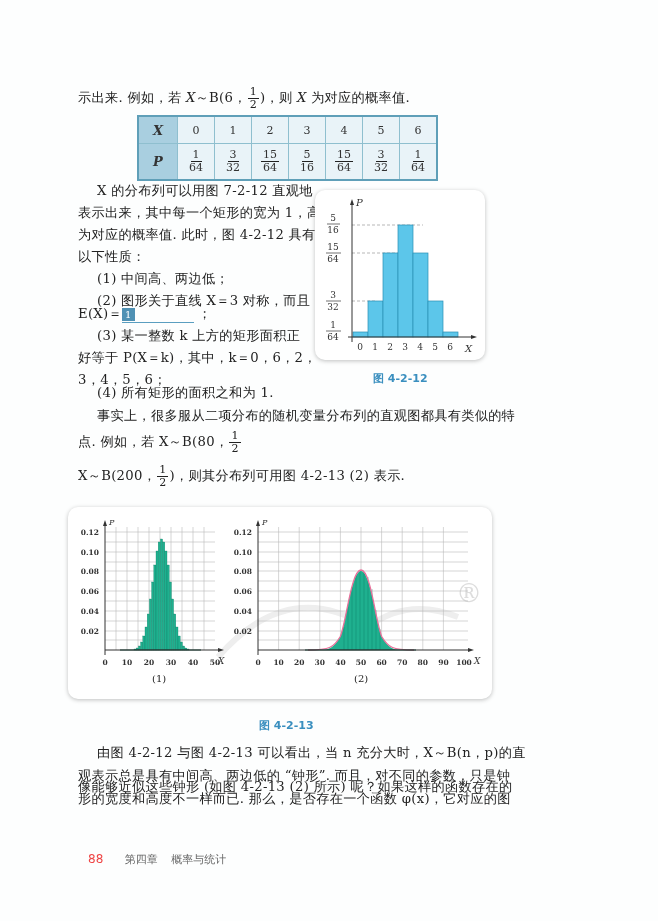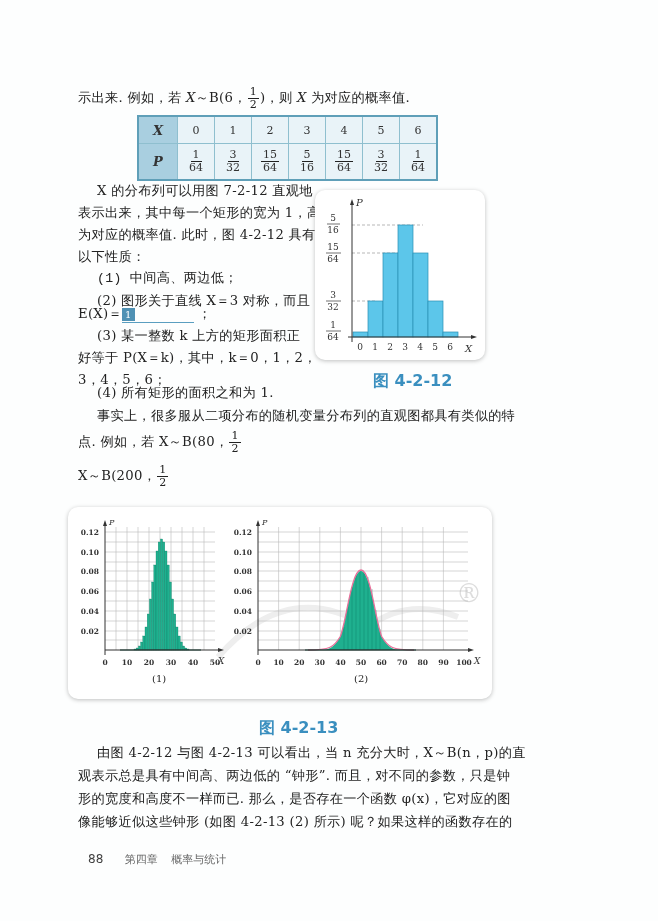--- a/index.html
+++ b/index.html
@@ -9,21 +9,21 @@
   .line { position:absolute; font-size:13.2px; white-space:nowrap; letter-spacing:0.3px; line-height:18px;text-align:right; }
   .it { font-style:italic; }
   .frac { display:inline-flex; flex-direction:column; align-items:center; vertical-align:middle; font-size:11px; line-height:12px; margin:0 1px; }
   .frac .num { border-bottom:1px solid #222; padding:0 2px; }
   table.dist { position:absolute; left:137px; top:115px; border-collapse:collapse; border:2px solid #5f9fb8; }
   table.dist td { border:1px solid #8fbfcf; width:36px; text-align:center; font-size:11px; color:#333; background:#e9f3f8; padding:0; }
   table.dist td.hdr { background:#a9cfe0; width:38px; font-style:italic; font-size:13px; font-weight:bold; color:#333; }
   table.dist tr.r1 td { height:26px; }
   table.dist tr.r2 td { height:35px; }
   .figbox { position:absolute; background:#fff; border-radius:10px; box-shadow:0 1px 4px rgba(0,0,0,0.25); }
-  .caption { position:absolute; color:#3a8fbf; font-size:16px; font-weight:bold; font-family:"DejaVu Sans","Liberation Sans",sans-serif; }
+  .caption { position:absolute; color:#3a8fbf; font-size:11px; font-weight:bold; font-family:"DejaVu Sans","Liberation Sans",sans-serif; }
   .fill-blank { display:inline-block; width:72px; border-bottom:1px solid #5a9ec0; height:14px; vertical-align:bottom; position:relative; }
   .fill-blank .ans { position:absolute; left:0; top:0; background:#4f91b4; color:#fff; font-size:10px; padding:0 3px; line-height:13px; }
   .footer { position:absolute; top:852px; left:88px; font-size:11px; color:#444; font-family:"DejaVu Sans","Liberation Sans",sans-serif; }
   svg text { font-family:"DejaVu Serif","Liberation Serif",serif; }
 </style>
 </head>
 <body>
 
 <div class="line" style="left:78px; top:86px;">
   <span>示出来. 例如，若 </span><span class="it">X</span><span>～B(6，</span><span class="frac">
@@ -75,27 +75,27 @@
             <span>64</span>
           </span></td>
   </tr>
 </tbody>
   </table>
 
 <div class="line" style="left:97px; top:182px;">X 的分布列可以用图 7-2-12 直观地</div>
 <div class="line" style="left:78px; top:204px;">表示出来，其中每一个矩形的宽为 1，高</div>
 <div class="line" style="left:78px; top:226px;">为对应的概率值. 此时，图 4-2-12 具有</div>
 <div class="line" style="left:78px; top:248px;">以下性质：</div>
-<div class="line" style="left:97px; top:270px;font-family:Liberation Mono, monospace;">(1) 中间高、两边低；</div>
+<div class="line" style="left:97px; top:270px;">(1) 中间高、两边低；</div>
 <div class="line" style="left:97px; top:292px;">(2) 图形关于直线 X＝3 对称，而且</div>
 <div class="line" style="left:78px; top:305px;">
   <span>E(X)＝</span><span class="fill-blank"><span class="ans">1</span></span><span style="margin-left:4px;">；</span>
 </div>
 <div class="line" style="left:97px; top:327px;">(3) 某一整数 k 上方的矩形面积正</div>
-<div class="line" style="left:78px; top:349px;">好等于 P(X＝k)，其中，k＝0，1，2，</div>
+<div class="line" style="left:78px; top:349px;">好等于 P(X＝k)，其中，k＝0，6，2，</div>
 <div class="line" style="left:78px; top:371px;">3，4，5，6；</div>
 <div class="line" style="left:97px; top:384px;">(4) 所有矩形的面积之和为 1.</div>
 
 <div class="figbox" style="left:315px; top:190px; width:170px; height:170px;">
   <svg width="170" height="170">
 
     <g stroke="#999" stroke-dasharray="3,2" stroke-width="0.7">
       <line x1="37" y1="35" x2="108" y2="35"></line>
       <line x1="37" y1="63" x2="92" y2="63"></line>
       <line x1="37" y1="111" x2="62" y2="111"></line>
@@ -149,21 +149,21 @@
 <div class="line" style="left:78px; top:430px;">
   <span>点. 例如，若 X～B(80，</span><span class="frac">
       <span class="num">1</span>
       <span>2</span>
     </span>
 </div>
 <div class="line" style="left:78px; top:464px;">
   <span>X～B(200，</span><span class="frac">
       <span class="num">1</span>
       <span>2</span>
-    </span>
+    </span><span>)，则其分布列可用图 4-2-13 (2) 表示.</span>
 </div>
 
 <div class="figbox" style="left:68px; top:507px; width:424px; height:192px;">
   <svg width="424" height="192">
 
     <text x="388" y="95" font-size="26" fill="#ddd">®</text>
     <path d="M150,150 Q220,70 300,120 Q340,90 390,110" stroke="#eee" stroke-width="6" fill="none"></path>
 
     <g>
       <g stroke="#bbb" stroke-width="0.6">
@@ -310,19 +310,19 @@
     </g>
   </svg>
   <div class="abs" style="left:84px; top:166px; font-size:10px;">(1)</div>
   <div class="abs" style="left:286px; top:166px; font-size:10px;">(2)</div>
 </div>
 <div class="caption" style="left:259px; top:718px;">图 4-2-13</div>
 
 <div class="line" style="left:97px; top:744px;">由图 4-2-12 与图 4-2-13 可以看出，当 n 充分大时，X～B(n，p)的直</div>
 <div class="line" style="left:78px; top:767px;">观表示总是具有中间高、两边低的 “钟形”. 而且，对不同的参数，只是钟</div>
 <div class="line" style="left:78px; top:790px;">形的宽度和高度不一样而已. 那么，是否存在一个函数 φ(x)，它对应的图</div>
-<div class="line" style="left:78px; top:813px;">像能够近似这些钟形 (如图 4-2-13 (2) 所示) 呢？如果这样的函数存在的</div>
+<div class="line" style="left:78px; top:778px;">像能够近似这些钟形 (如图 4-2-13 (2) 所示) 呢？如果这样的函数存在的</div>
 
 <div class="footer">
-  <span style="font-size:12px; color:#404040; margin-right:18px;">88</span>
+  <span style="font-size:12px; color:#ef4444; margin-right:18px;">88</span>
   <span style="margin-right:10px; color:#666;">第四章</span>
   <span style="color:#666;">概率与统计</span>
 </div>
 
 </body></html>

